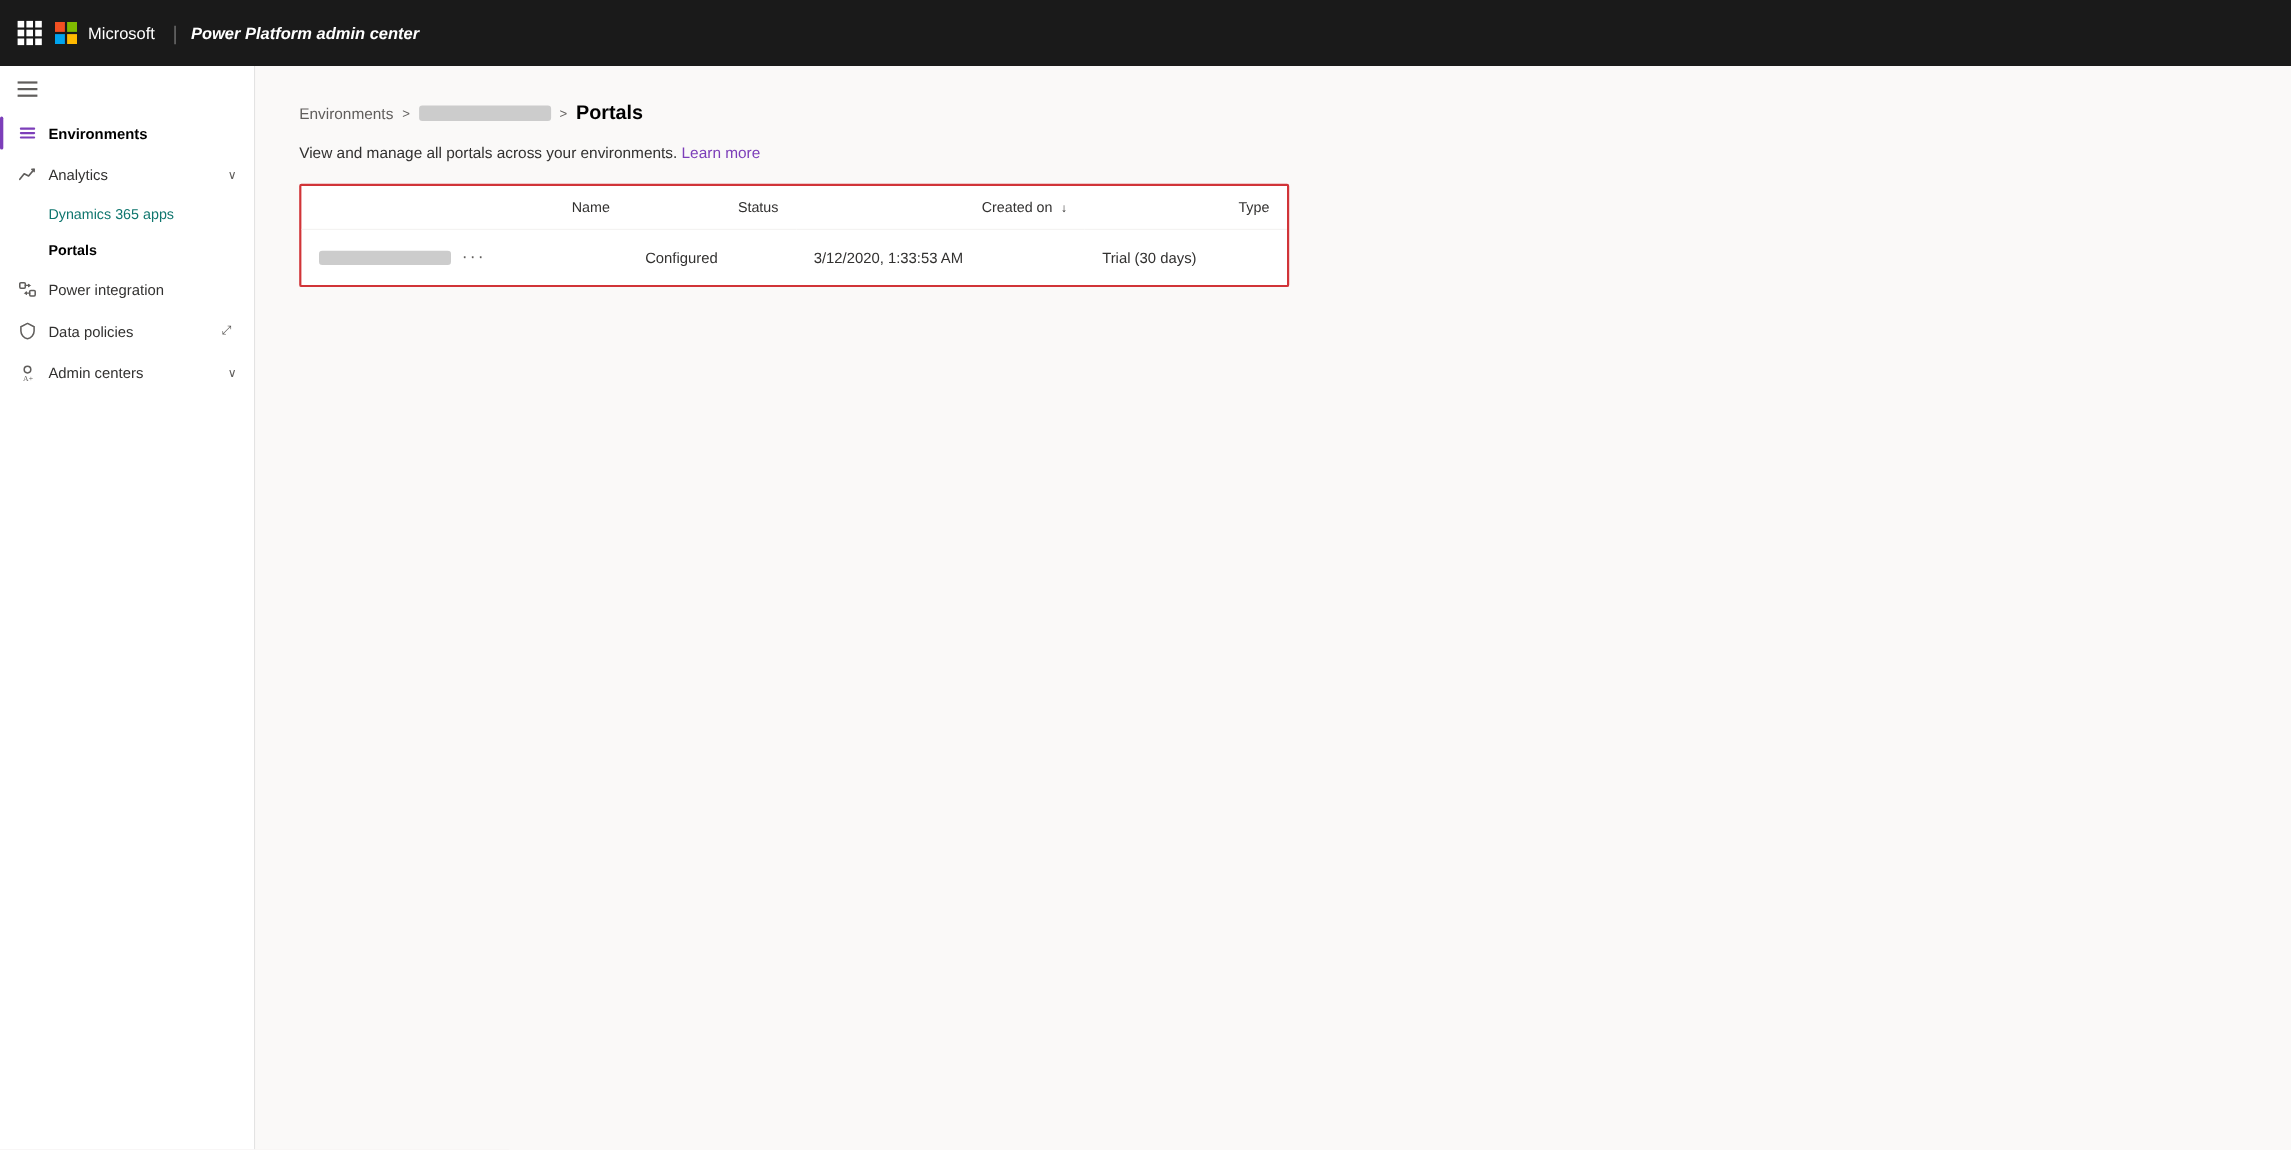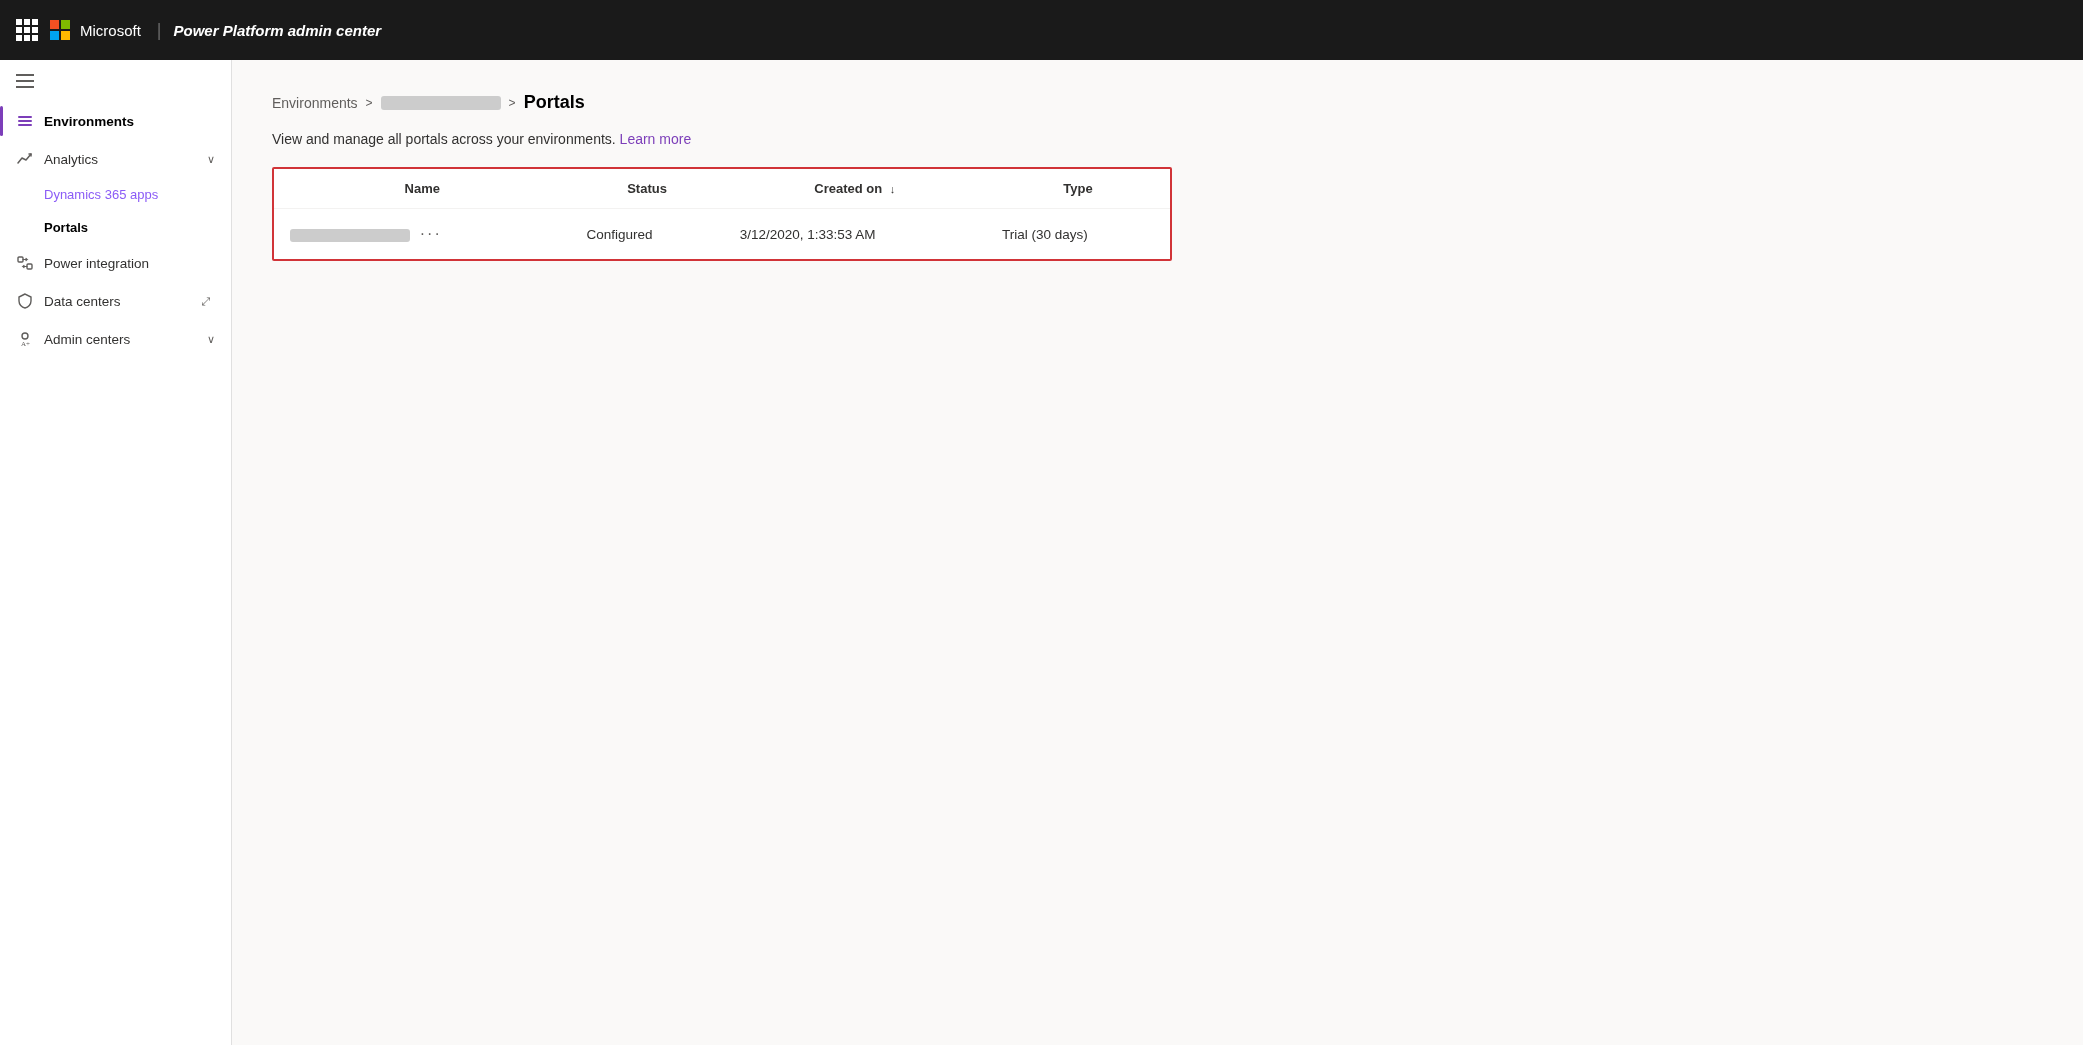--- a/index.html
+++ b/index.html
@@ -119,21 +119,21 @@
     }
     .sidebar-item.active .sidebar-icon { color: #7c3eb9; }
     .sidebar-label { flex: 1; }
     .sidebar-chevron {
       font-size: 11px;
       color: #605e5c;
     }
     .sidebar-sub-item {
       padding: 9px 16px 9px 44px;
       font-size: 13px;
-      color: #8b5cf6;
+      color: #0f766e;
       cursor: pointer;
     }
     .sidebar-sub-item.active-sub {
       font-weight: 600;
       color: #000;
     }
 
     
     .main {
       flex: 1;
@@ -193,24 +193,24 @@
       max-width: 900px;
     }
     .data-table {
       width: 100%;
       border-collapse: collapse;
     }
     .data-table thead tr {
       border-bottom: 1px solid #e0e0e0;
     }
     .data-table th {
-      text-align: center;
+      text-align: right;
       padding: 12px 16px;
       font-size: 13px;
-      font-weight: 700;
+      font-weight: 400;
       color: #323130;
       white-space: nowrap;
     }
     .data-table th .sort-icon {
       display: inline-block;
       margin-left: 4px;
       font-size: 11px;
     }
     .data-table td {
       padding: 14px 16px;
@@ -316,21 +316,21 @@
       <span class="sidebar-label">Power integration</span>
     </div>
 
 
     <div class="sidebar-item">
       <span class="sidebar-icon">
         <svg width="16" height="16" viewBox="0 0 16 16" fill="none">
           <path d="M8 1L2 4v4c0 3.31 2.56 6.41 6 7 3.44-.59 6-3.69 6-7V4L8 1z" stroke="#605e5c" stroke-width="1.4" fill="none"></path>
         </svg>
       </span>
-      <span class="sidebar-label">Data centers</span>
+      <span class="sidebar-label">Data policies</span>
       <span class="sidebar-icon" style="font-size:11px;color:#605e5c;">⤢</span>
     </div>
 
     <div class="sidebar-item">
       <span class="sidebar-icon">
         <svg width="16" height="16" viewBox="0 0 16 16" fill="none">
           <circle cx="8" cy="5" r="3" stroke="#605e5c" stroke-width="1.4" fill="none"></circle>
           <text x="4" y="15" font-size="7" fill="#605e5c" font-family="Segoe UI">A+</text>
         </svg>
       </span>

